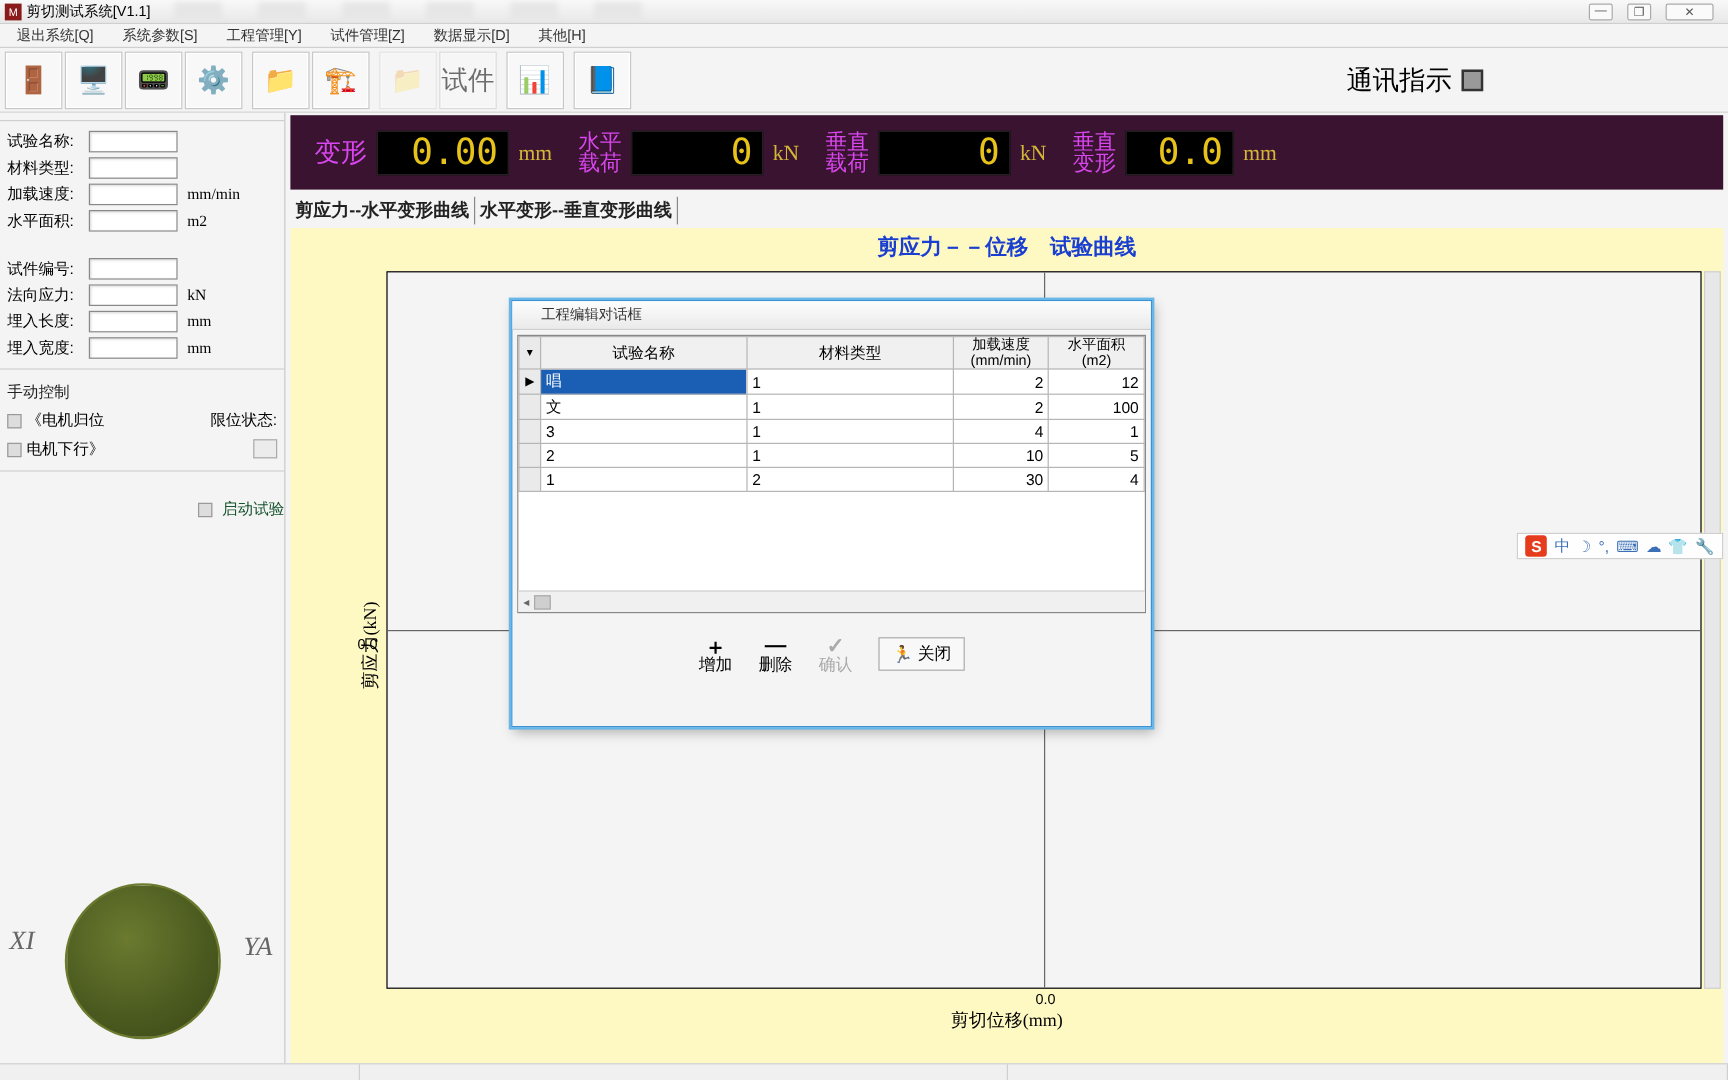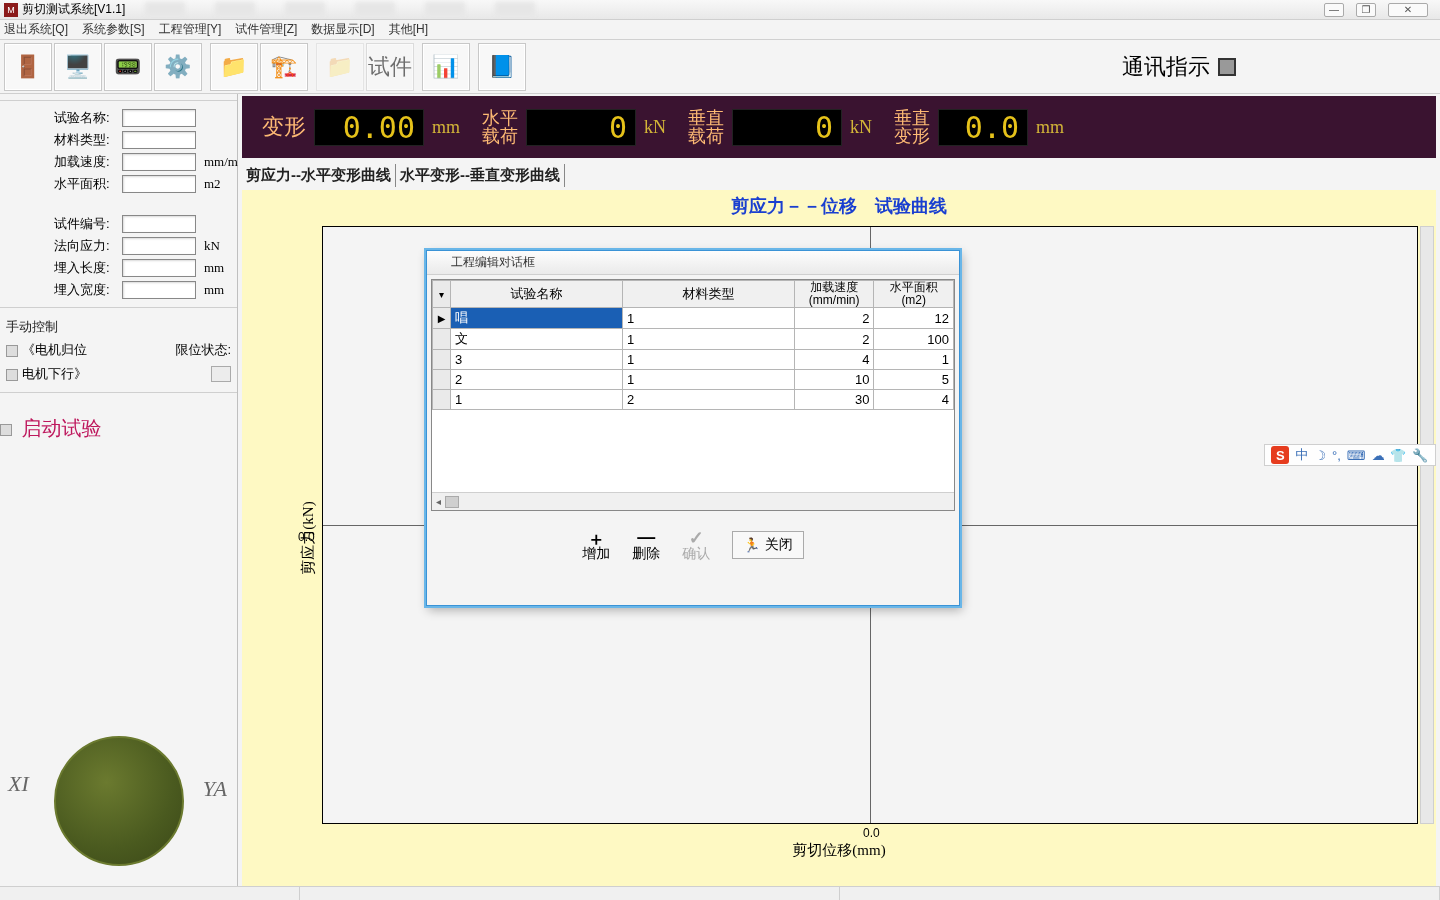--- a/index.html
+++ b/index.html
@@ -39,21 +39,21 @@
 .menubar {
   height: 20px;
   background: #f4f4f4;
   border-bottom: 1px solid #d0d0d0;
   display:flex;
   align-items: center;
   padding: 0 4px;
   font-size: 12px;
   color: #333;
 }
-.menubar span { margin-right: 14px; cursor:default;}
+.menubar span { margin-right: 14px; cursor:default;margin-left:10px;}
 
 .toolbar {
   height: 54px;
   background: #f4f4f4;
   border-bottom: 1px solid #cfcfcf;
   display:flex;
   align-items:center;
   padding: 2px 4px;
   gap: 2px;
 }
@@ -99,41 +99,41 @@
   padding: 4px 6px 2px 6px;
   color: #222;
 }
 .param-row {
   display:flex;
   align-items:center;
   padding: 2px 6px;
   gap: 4px;
   font-size: 13px;
 }
-.param-row label { width: 64px; flex:none;margin-left:48px;}
+.param-row label { width: 64px; flex:none;}
 .param-row input {
   width: 74px;
   height: 18px;
   border: 1px solid #888;
   background: #fff;
   box-shadow: inset 1px 1px 2px rgba(0,0,0,.15);
   font-size: 12px;
   padding: 0 2px;
 }
 .param-row .unit { margin-left: 4px; font-family: "Times New Roman", serif; }
 .sep-line { height:1px;background:#cfcfcf;margin:6px 0;}
 .manual-row {
   display:flex;align-items:center;padding:3px 6px;font-size:13px;justify-content:space-between;
 }
 .fake-check { width:12px;height:12px;border:1px solid #999;background:#ddd;display:inline-block;margin-right:4px;vertical-align:middle;}
 .limit-box { width:20px;height:16px;background:#ececec;border:1px solid #aaa;}
 .start-test {
-  text-align:left;
-  font-size: 20px;
-  color: #be185d;
+  text-align:right;
+  font-size: 13px;
+  color: #14532d;
   padding: 16px 0;
 }
 .logo-area {
   margin-top:auto;
   height:170px;
   position:relative;
   display:flex;align-items:center;justify-content:center;
 }
 .globe {
   width:130px;height:130px;border-radius:50%;
@@ -159,21 +159,21 @@
 
 .readout {
   height: 62px;
   margin: 2px 4px 0 4px;
   background: #3a1330;
   display:flex;
   align-items:center;
   padding: 0 20px;
   gap: 8px;
 }
-.rd-lab { font-size: 22px; color:#fdba74; font-family: Liberation Serif, serif; }
+.rd-lab { font-size: 22px; color:#d946ef; font-family: Liberation Serif, serif; }
 .rd-lab.two { font-size:18px; line-height:1; text-align:center;}
 .rd-val {
   font-family: "Arial Black", monospace;
   font-size: 30px;
   color: #e6c21a;
   background:#000;
   padding: 0 8px;
   min-width: 110px;
   text-align:right;
   border:1px solid #222;

